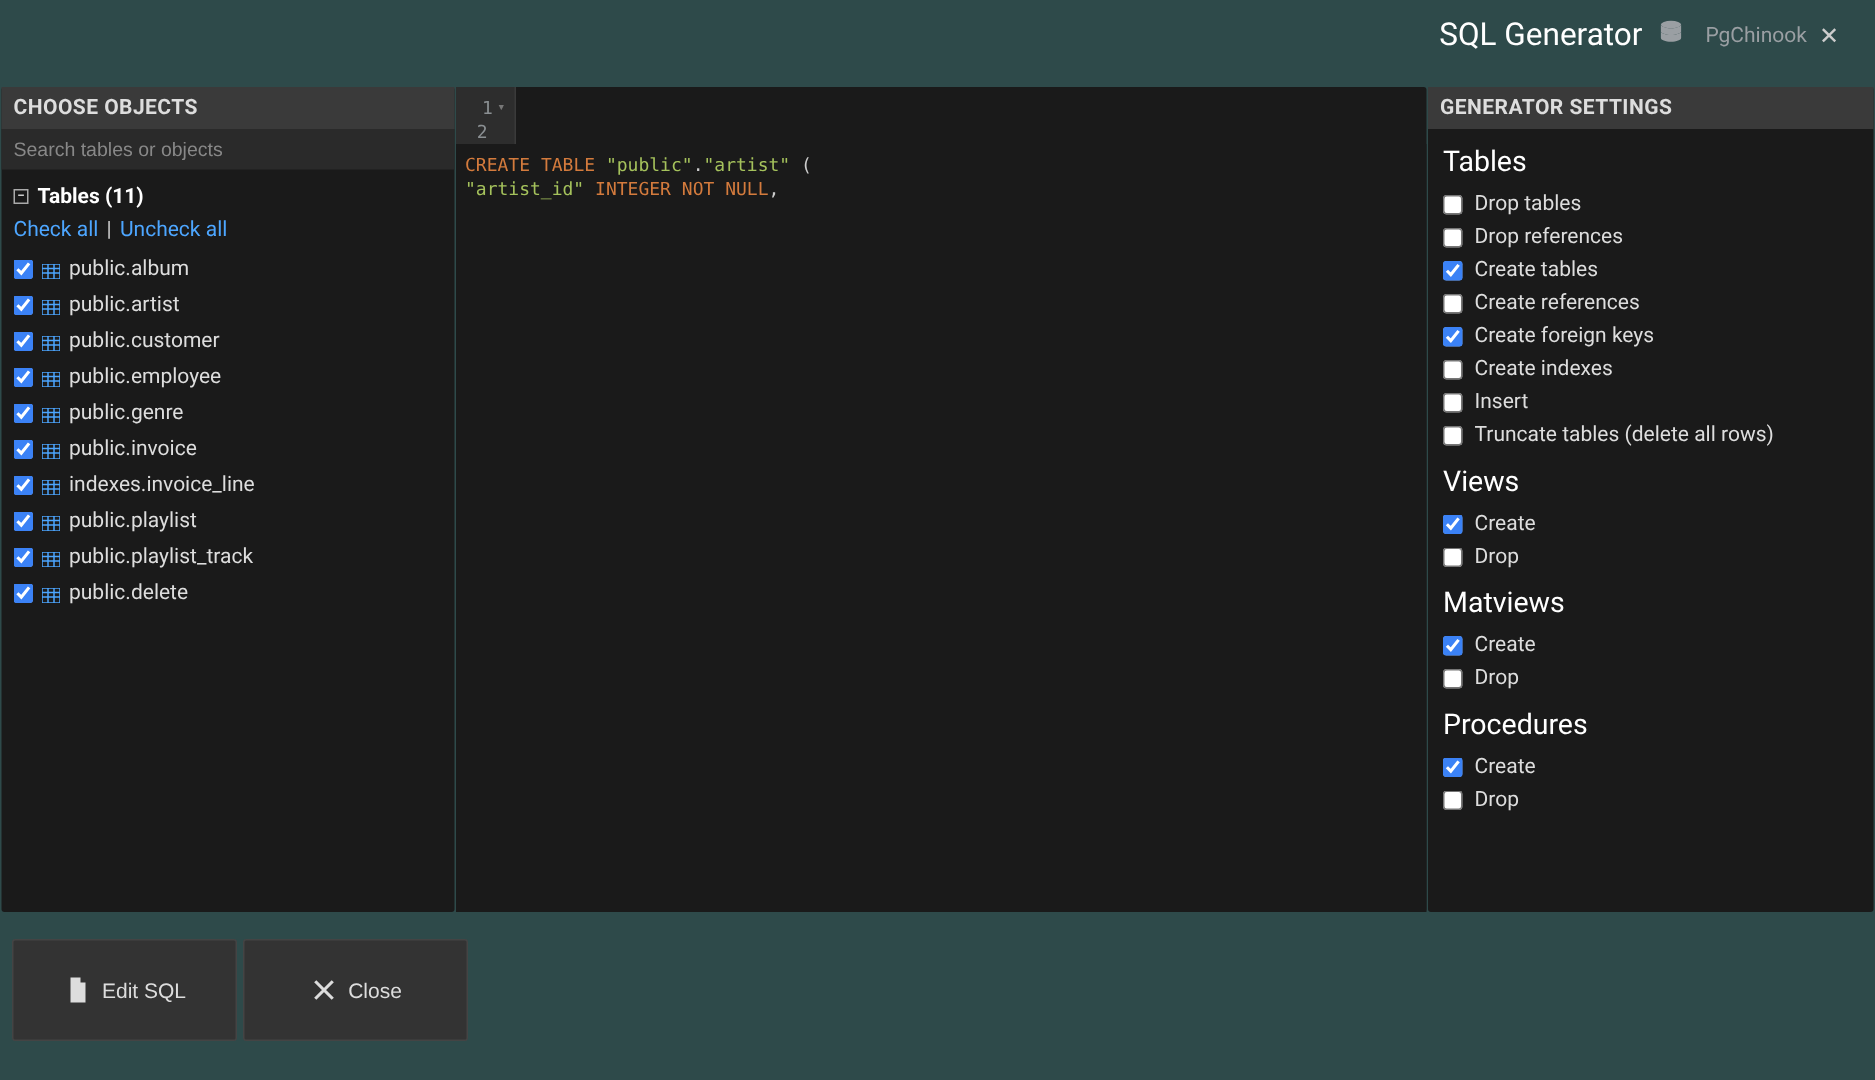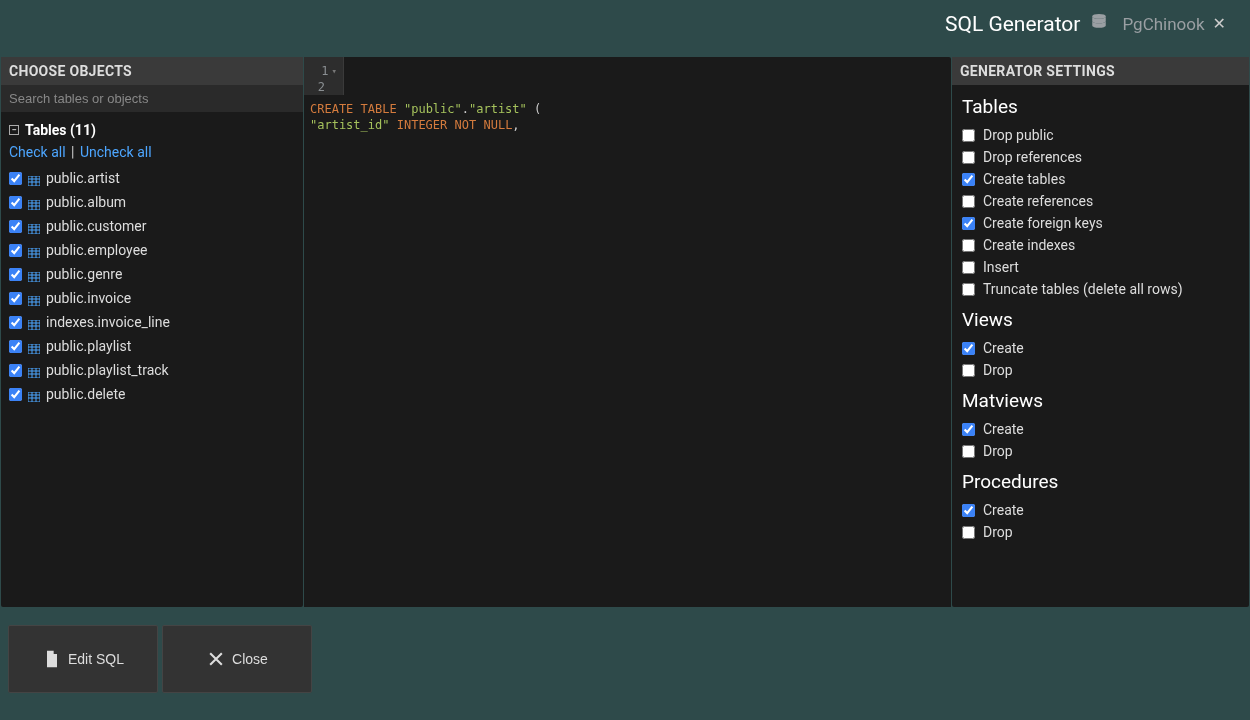--- a/index.html
+++ b/index.html
@@ -13,21 +13,21 @@
   }
   .header {
     display: flex;
     align-items: center;
     justify-content: flex-end;
     padding: 10px 16px;
     background: #2e4a4a;
   }
   .header-left { display: flex; align-items: center; gap: 8px; }
   .header-title { font-size: 21px; color: #fff; font-weight: 400; }
-  .header-db { font-size: 17px; color: #9a9fa3; font-weight: 400; margin-left: 4px; }
+  .header-db { font-size: 14px; color: #9a9fa3; font-weight: 400; margin-left: 4px; }
   .db-icon { width: 18px; height: 18px; display:inline-block; vertical-align:middle; margin: 0 2px 4px 2px;}
   .close-btn {
     background: transparent; border: none; color: #ccc; font-size: 16px;
     cursor: pointer; padding: 4px 8px;
   }
   .body {
     display: flex;
     height: 570px;
     padding: 10px 1px;
     gap: 1px;
@@ -162,32 +162,32 @@
       <div id="tables-list">
           <div class="table-item">
             <input type="checkbox" checked="" style="">
             <span class="table-icon"><svg viewBox="0 0 12 10">
                 <rect x="0" y="0" width="12" height="10" fill="none" stroke="#4da6ff" stroke-width="1"></rect>
                 <line x1="0" y1="3" x2="12" y2="3" stroke="#4da6ff"></line>
                 <line x1="0" y1="6" x2="12" y2="6" stroke="#4da6ff"></line>
                 <line x1="4" y1="0" x2="4" y2="10" stroke="#4da6ff"></line>
                 <line x1="8" y1="0" x2="8" y2="10" stroke="#4da6ff"></line>
               </svg></span>
+            <span class="table-item-label">public.album</span>
+          </div>
+          <div class="table-item">
+            <input type="checkbox" checked="" style="">
+            <span class="table-icon"><svg viewBox="0 0 12 10">
+                <rect x="0" y="0" width="12" height="10" fill="none" stroke="#4da6ff" stroke-width="1"></rect>
+                <line x1="0" y1="3" x2="12" y2="3" stroke="#4da6ff"></line>
+                <line x1="0" y1="6" x2="12" y2="6" stroke="#4da6ff"></line>
+                <line x1="4" y1="0" x2="4" y2="10" stroke="#4da6ff"></line>
+                <line x1="8" y1="0" x2="8" y2="10" stroke="#4da6ff"></line>
+              </svg></span>
             <span class="table-item-label">public.artist</span>
-          </div>
-          <div class="table-item">
-            <input type="checkbox" checked="" style="">
-            <span class="table-icon"><svg viewBox="0 0 12 10">
-                <rect x="0" y="0" width="12" height="10" fill="none" stroke="#4da6ff" stroke-width="1"></rect>
-                <line x1="0" y1="3" x2="12" y2="3" stroke="#4da6ff"></line>
-                <line x1="0" y1="6" x2="12" y2="6" stroke="#4da6ff"></line>
-                <line x1="4" y1="0" x2="4" y2="10" stroke="#4da6ff"></line>
-                <line x1="8" y1="0" x2="8" y2="10" stroke="#4da6ff"></line>
-              </svg></span>
-            <span class="table-item-label">public.album</span>
           </div>
           <div class="table-item">
             <input type="checkbox" checked="" style="">
             <span class="table-icon"><svg viewBox="0 0 12 10">
                 <rect x="0" y="0" width="12" height="10" fill="none" stroke="#4da6ff" stroke-width="1"></rect>
                 <line x1="0" y1="3" x2="12" y2="3" stroke="#4da6ff"></line>
                 <line x1="0" y1="6" x2="12" y2="6" stroke="#4da6ff"></line>
                 <line x1="4" y1="0" x2="4" y2="10" stroke="#4da6ff"></line>
                 <line x1="8" y1="0" x2="8" y2="10" stroke="#4da6ff"></line>
               </svg></span>
@@ -291,21 +291,21 @@
       </div>
   </div>
 
   <div class="panel right-panel">
     <div class="panel-header">GENERATOR SETTINGS</div>
     <div class="settings-body" id="settings-body">
         <div class="settings-section">
           <h3>Tables</h3>
           <div class="setting-item">
             <input type="checkbox" style="">
-            <label>Drop public</label>
+            <label>Drop tables</label>
           </div>
           <div class="setting-item">
             <input type="checkbox" style="">
             <label>Drop references</label>
           </div>
           <div class="setting-item">
             <input type="checkbox" checked="" style="">
             <label>Create tables</label>
           </div>
           <div class="setting-item">

